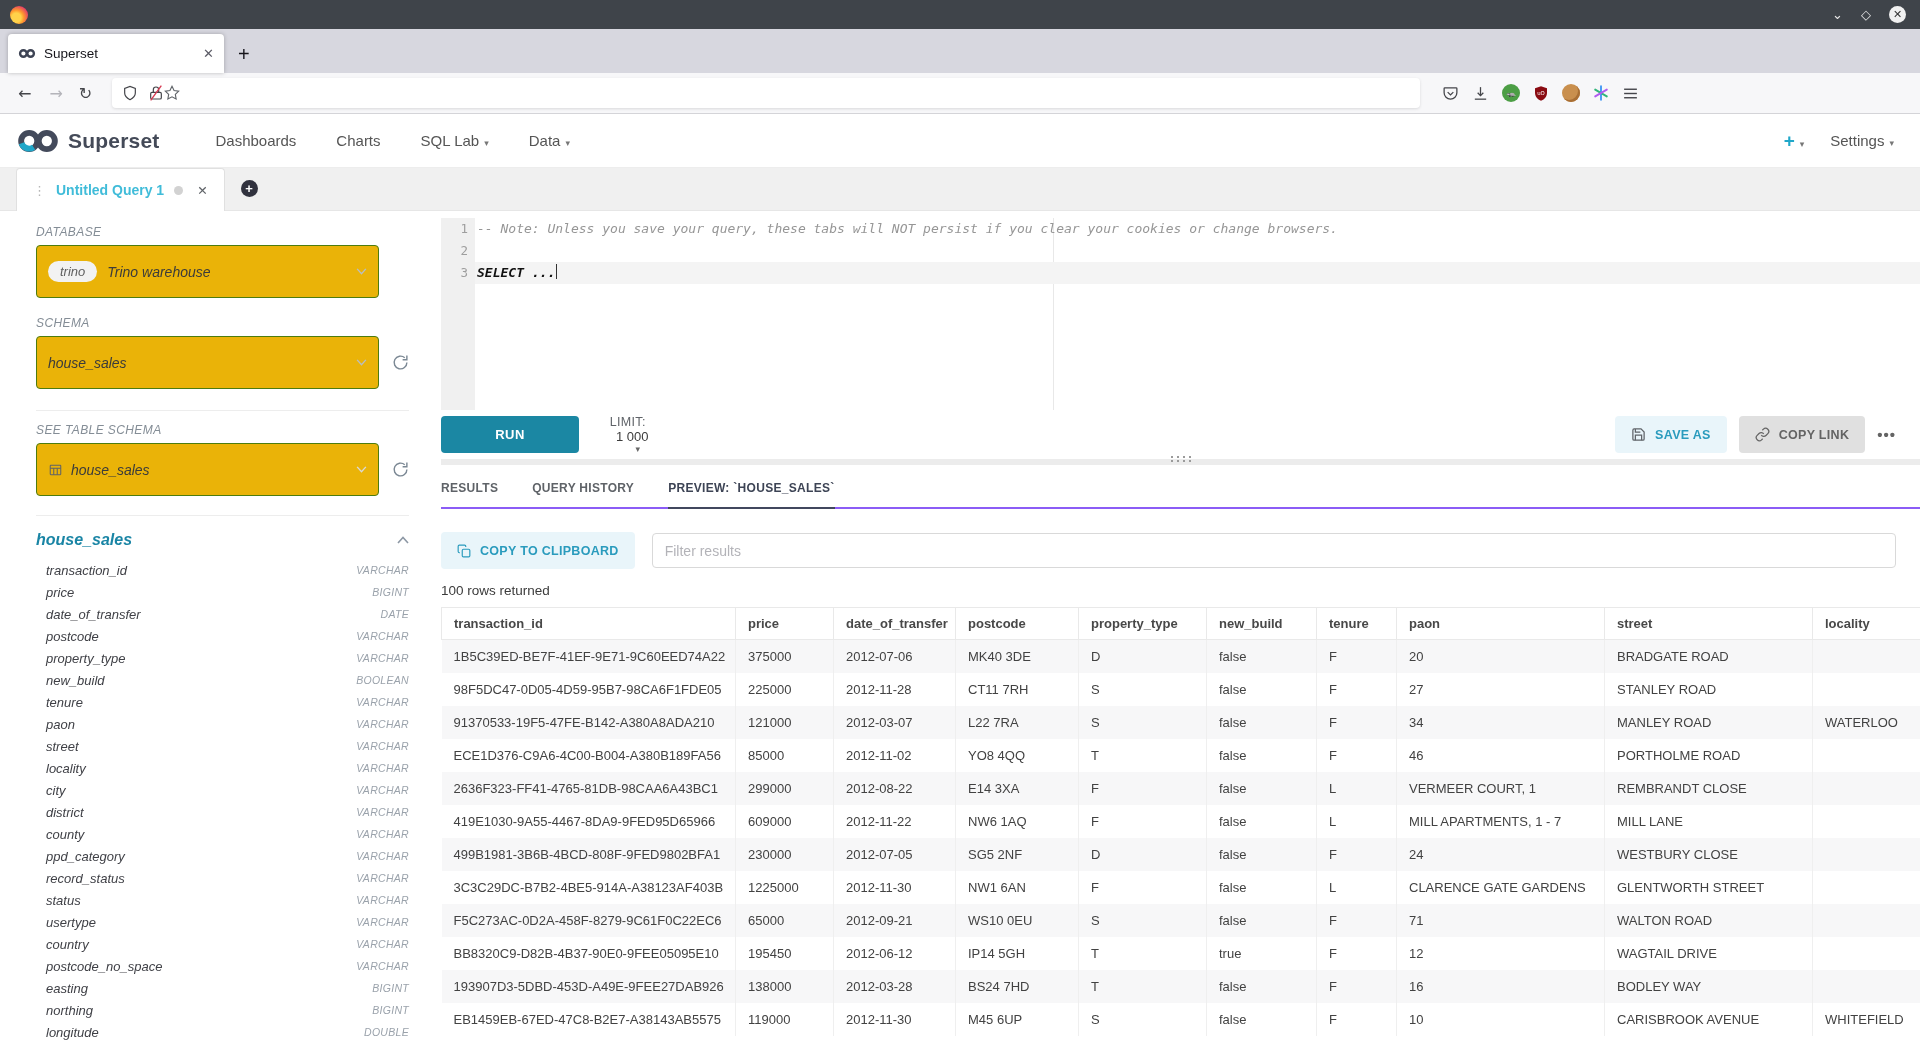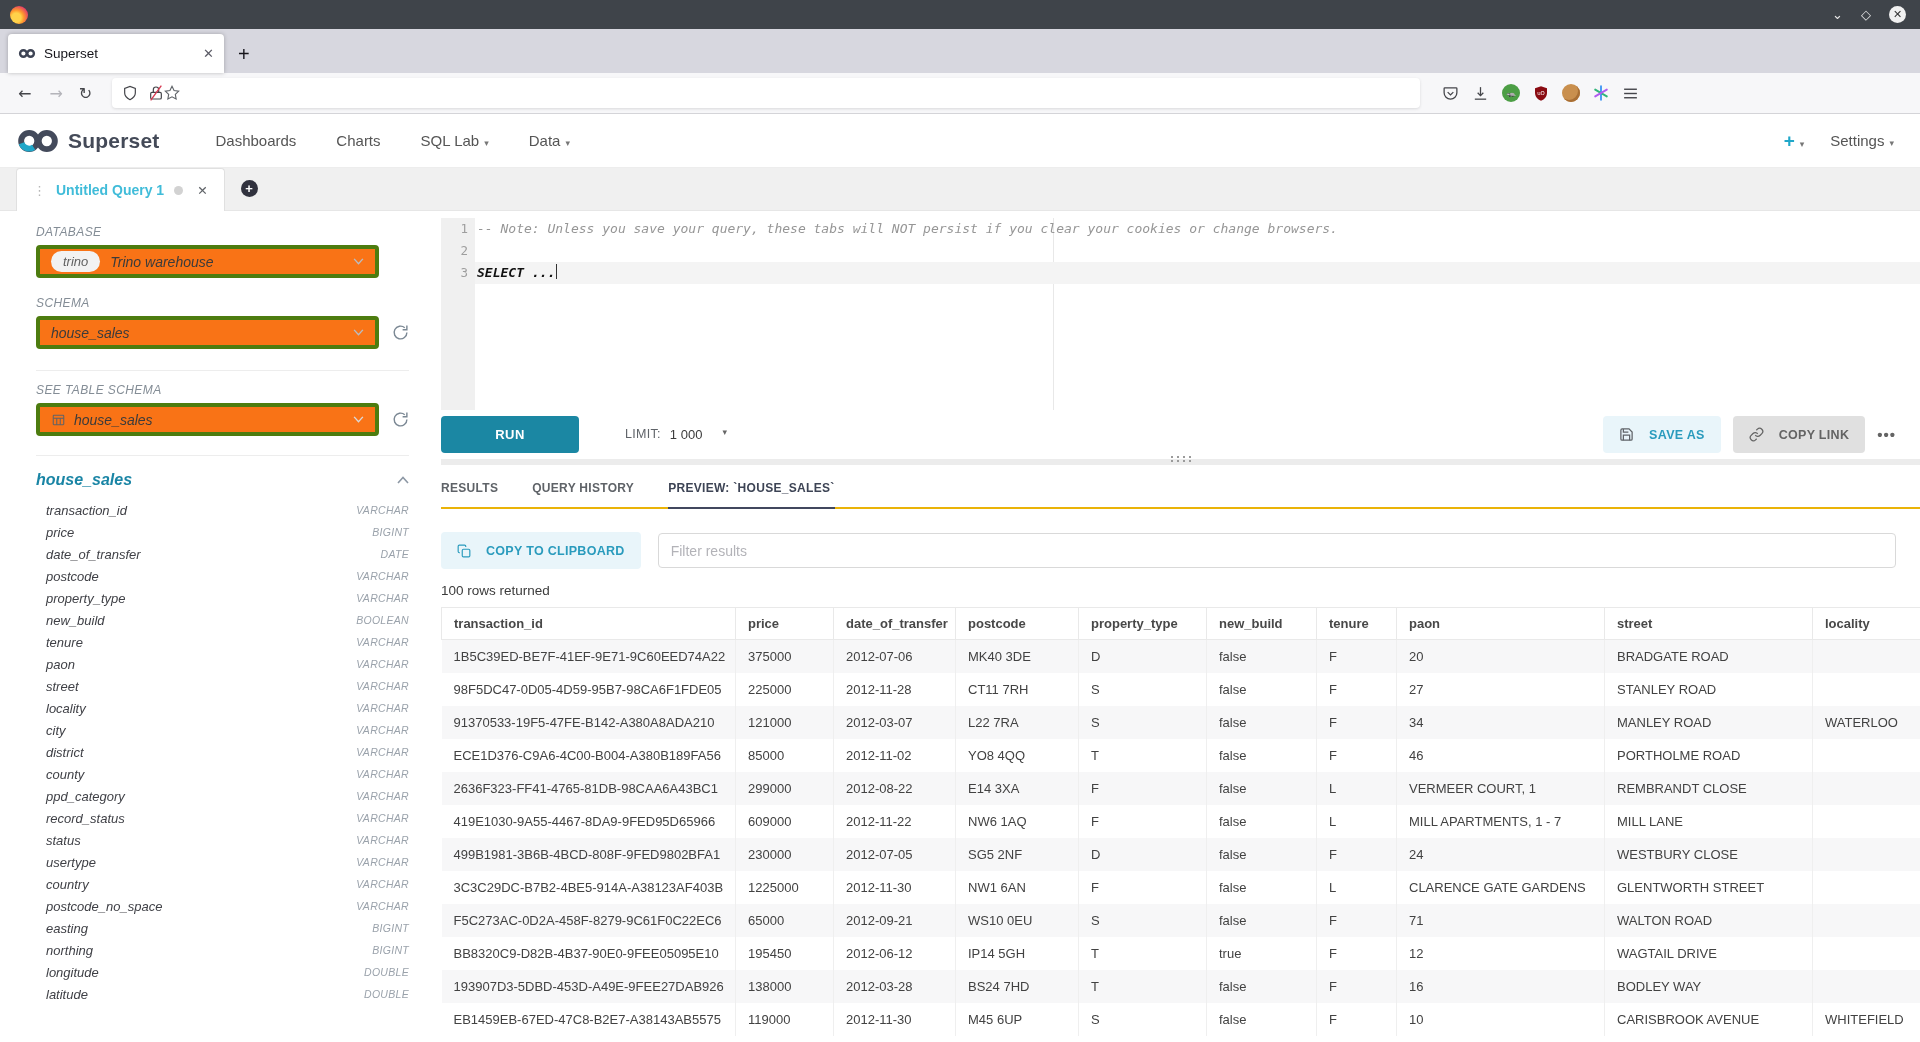--- a/index.html
+++ b/index.html
@@ -56,21 +56,21 @@
   .qplus { width:17px; height:17px; background:#31323e; border-radius:50%; color:#fff; font-size:13px;
     display:flex; align-items:center; justify-content:center; margin:0 0 13px 16px; font-weight:bold; }
 
   
   .main { display:flex; height:831px; }
 
   .sidebar { width:430px; padding:0 21px 0 36px; flex-shrink:0;font-style:italic; }
   .side-label { margin-top:14px; font-size:12px; color:#848d96; letter-spacing:.4px; }
   .side-label.mt { margin-top:18px; }
   .sel-row { display:flex; align-items:center; margin-top:6px; }
-  .sel { flex:1; height:33px; border:4px solid #4d7c0f; border-radius:4px; background:#f97316;
+  .sel { flex:1; height:53px; border:1px solid #4d7c0f; border-radius:4px; background:#eab308;
     display:flex; align-items:center; padding:0 11px; }
   .sel-chevron { margin-left:auto; color:#b8bec4; }
   .pill { background:#f2f2f2; border-radius:11px; padding:3px 12px; font-size:13px; color:#5f5f5f; }
   .sel-value { font-size:14px; color:#3b3b3b; margin-left:10px; }
   .sel-value.solo { margin-left:0; }
   .refresh { width:30px; text-align:right; color:#7a8793; }
   .side-hr { border:none; border-top:1px solid #ededed; margin-top:21px; }
   .tbl-heading-row { margin-top:15px; display:flex; align-items:center; }
   .tbl-heading { font-size:16px; font-weight:bold; color:#1a85a5; }
   .collapse-ic { margin-left:auto; color:#8d98a5; }
@@ -91,37 +91,37 @@
   .code-line { height:22px; line-height:22px; padding-left:2px; white-space:pre; }
   .code-line.active { background:#f4f4f4;font-style:italic; }
   .tok-comment { color:#969696; font-style:italic; }
   .tok-sql { color:#111; font-weight:bold; }
   .cursor-bar { display:inline-block; width:1px; height:15px; background:#333; vertical-align:-2px; margin-left:1px; }
 
   
   .run-row { margin-top:6px; height:37px; display:flex; align-items:center; }
   .run-btn { width:138px; height:37px; background:#1b87a3; color:#fff; border:none; border-radius:4px;
     font-size:13px; font-weight:bold; letter-spacing:.5px; }
-  .limit-wrap { display:flex; align-items:flex-start; margin-left:46px; }
+  .limit-wrap { display:flex; align-items:center; margin-left:28px;flex-direction:column; }
   .limit-label { font-size:12.5px; color:#5f6368; letter-spacing:.3px; }
   .limit-value { font-size:13px; color:#3c3c3c; margin-left:9px; }
   .limit-caret { margin-left:20px; font-size:9px; color:#666; font-family:"DejaVu Sans",sans-serif; }
   .run-right { margin-left:auto; display:flex; align-items:center; gap:12px; padding-right:24px; }
-  .chip-btn { height:37px; border:none; border-radius:4px; display:flex; align-items:center; gap:15px;
+  .chip-btn { height:37px; border:none; border-radius:4px; display:flex; align-items:center; gap:9px;
     padding:0 16px; font-size:12.5px; font-weight:bold; letter-spacing:.3px; }
   .save-as { background:#e9f5fa; color:#2a9bbd; }
   .copy-link { background:#e0e0e0; color:#646464; }
   .more-dots { color:#646464; font-size:15px; font-weight:bold; letter-spacing:1px; }
 
   .pane-divider { margin-top:6px; height:6px; background:#ececec; position:relative; }
   .grip-dots { position:absolute; left:50%; top:-4px; transform:translateX(-50%); width:24px; height:8px;
     background-image:radial-gradient(circle,#9b9b9b 1px,transparent 1.3px); background-size:6px 4px; }
 
   
-  .stabs { margin-top:16px; display:flex; gap:34px; border-bottom:2px solid #eab308; margin-right:0; }
+  .stabs { margin-top:16px; display:flex; gap:34px; border-bottom:2px solid #8b5cf6; margin-right:0; }
   .stab { font-size:12px; font-weight:bold; letter-spacing:.3px; color:#5f6368; padding-bottom:12px;
     border-bottom:2px solid transparent; margin-bottom:-2px; }
   .stab.active { color:#3d4455; border-bottom-color:#41475e; }
 
   .clip-row { margin-top:23px; display:flex; align-items:center; padding-right:24px; gap:17px; }
   .clip-btn { background:#e9f5fa; color:#2a9bbd; }
   .filter-input { flex:1; height:35px; border:1px solid #d9d9d9; border-radius:4px; padding:0 12px;
     font-size:14px; color:#3b3b3b; font-family:inherit; }
   .filter-input::placeholder { color:#b3b3b8; }
 

